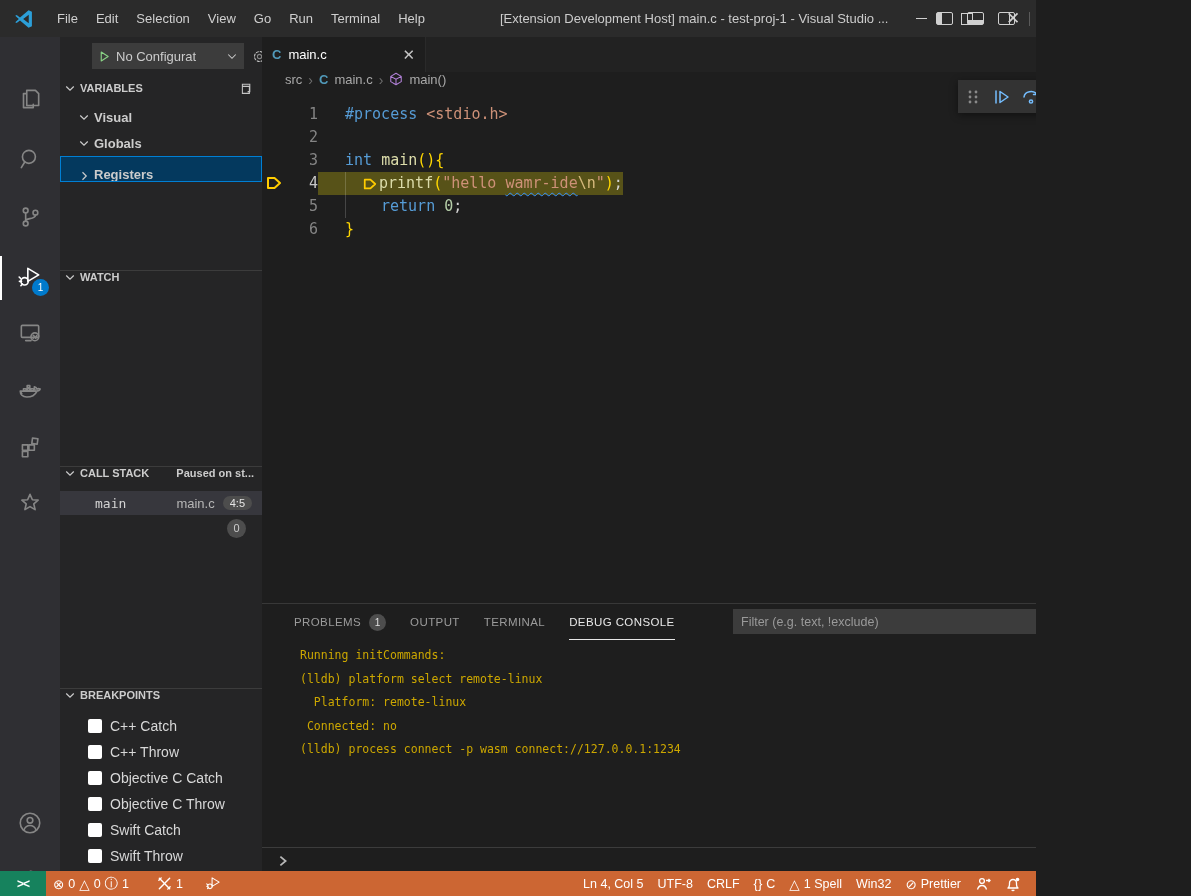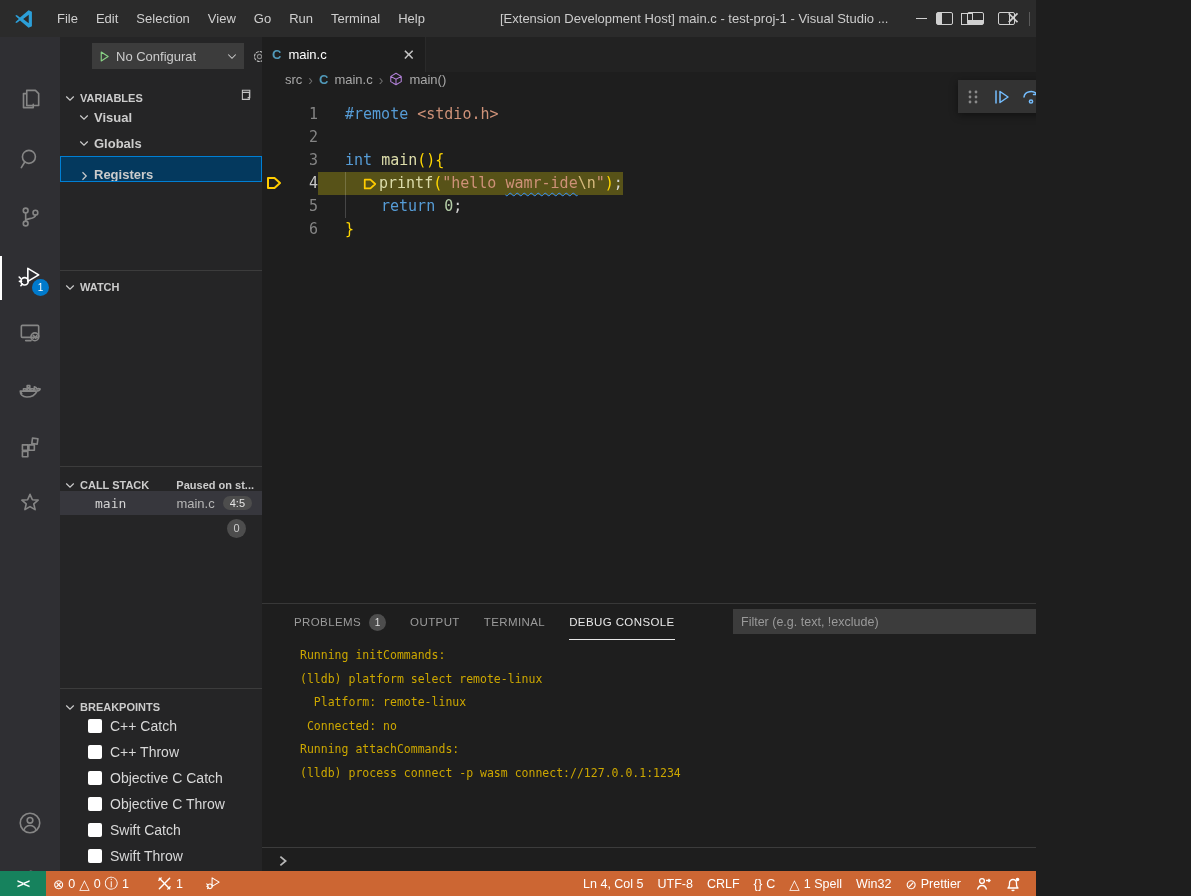--- a/index.html
+++ b/index.html
@@ -41,21 +41,21 @@
             background:#007acc;color:#fff;font-size:10px;display:flex;align-items:center;justify-content:center;}
 
   
   .sidebar{position:absolute;left:60px;top:37px;width:202px;height:834px;background:#252526;overflow:hidden;}
   .sb-config{position:absolute;left:0;top:3px;width:202px;height:32px;display:flex;align-items:center;}
   .cfg-dd{display:flex;align-items:center;gap:5px;background:#3c3c3c;border:none;color:#cccccc;
           height:26px;margin-left:32px;padding:0 6px;width:152px;font-size:13px;cursor:pointer;}
   .cfg-dd .lbl{flex:1;text-align:left;white-space:nowrap;overflow:hidden;}
   .sb-gear{position:absolute;right:-6px;top:8px;}
   .sec{position:absolute;left:0;width:202px;}
-  .sec-hd{height:22px;display:flex;align-items:flex-end;font-size:11px;font-weight:bold;color:#cccccc;cursor:pointer;}
+  .sec-hd{height:22px;display:flex;align-items:flex-start;font-size:11px;font-weight:bold;color:#cccccc;cursor:pointer;}
   .sec-hd .chev{margin:0 4px 0 4px;}
   .sec-border{border-top:1px solid #3c3c3c;}
   .tree-row{height:26px;display:flex;align-items:center;cursor:pointer;font-weight:bold;}
   .tree-row .chev{margin:0 4px 0 18px;}
   .tree-row.selected{background:#04395e;outline:1px solid #007fd4;outline-offset:-1px;align-items:flex-end;}
   .copy-icon{margin-left:auto;margin-right:10px;}
   .cs-status{margin-left:auto;margin-right:8px;font-size:11px;font-weight:bold;color:#cccccc;}
   .cs-row{height:24px;display:flex;align-items:center;background:#37373d;cursor:pointer;font-size:13px;}
   .cs-name{margin-left:35px;font-family:"DejaVu Sans Mono",monospace;font-size:13px;color:#d4d4d4;}
   .cs-file{margin-left:auto;color:#b6b6b6;}
@@ -399,21 +399,21 @@
         </svg>
       <span>main()</span>
     </div>
 
     <div class="code mono">
       <div class="indent-guide"></div>
       <div style="height:4px"></div>
       <div class="cline">
         <span class="glyph"></span>
         <span class="lnum">1</span>
-        <span class="ltext"><span class="tok kw">#remote </span><span class="tok str">&lt;stdio.h&gt;</span></span>
+        <span class="ltext"><span class="tok kw">#process </span><span class="tok str">&lt;stdio.h&gt;</span></span>
       </div>
       <div class="cline">
         <span class="glyph"></span>
         <span class="lnum">2</span>
         <span class="ltext"></span>
       </div>
       <div class="cline">
         <span class="glyph"></span>
         <span class="lnum">3</span>
         <span class="ltext"><span class="tok kw">int </span><span class="tok fn">main</span><span class="tok br">(){</span></span>
@@ -475,21 +475,20 @@
                 <path d="M3 3l10 10M13 3L3 13" stroke="#cccccc" stroke-width="1.4"></path>
               </svg>
           </span>
         </div>
       </div>
       <div class="console">
         <div class="con-line">Running initCommands:</div>
         <div class="con-line">(lldb) platform select remote-linux</div>
         <div class="con-line">  Platform: remote-linux</div>
         <div class="con-line"> Connected: no</div>
-        <div class="con-line">Running attachCommands:</div>
         <div class="con-line">(lldb) process connect -p wasm connect://127.0.0.1:1234</div>
       </div>
       <div class="console-input">
         <svg class="prompt" width="14" height="14" viewBox="0 0 16 16">
             <path d="M5 3l6 5-6 5" fill="none" stroke="#b8b8b8" stroke-width="2"></path>
           </svg>
       </div>
     </div>
   </main>
 

